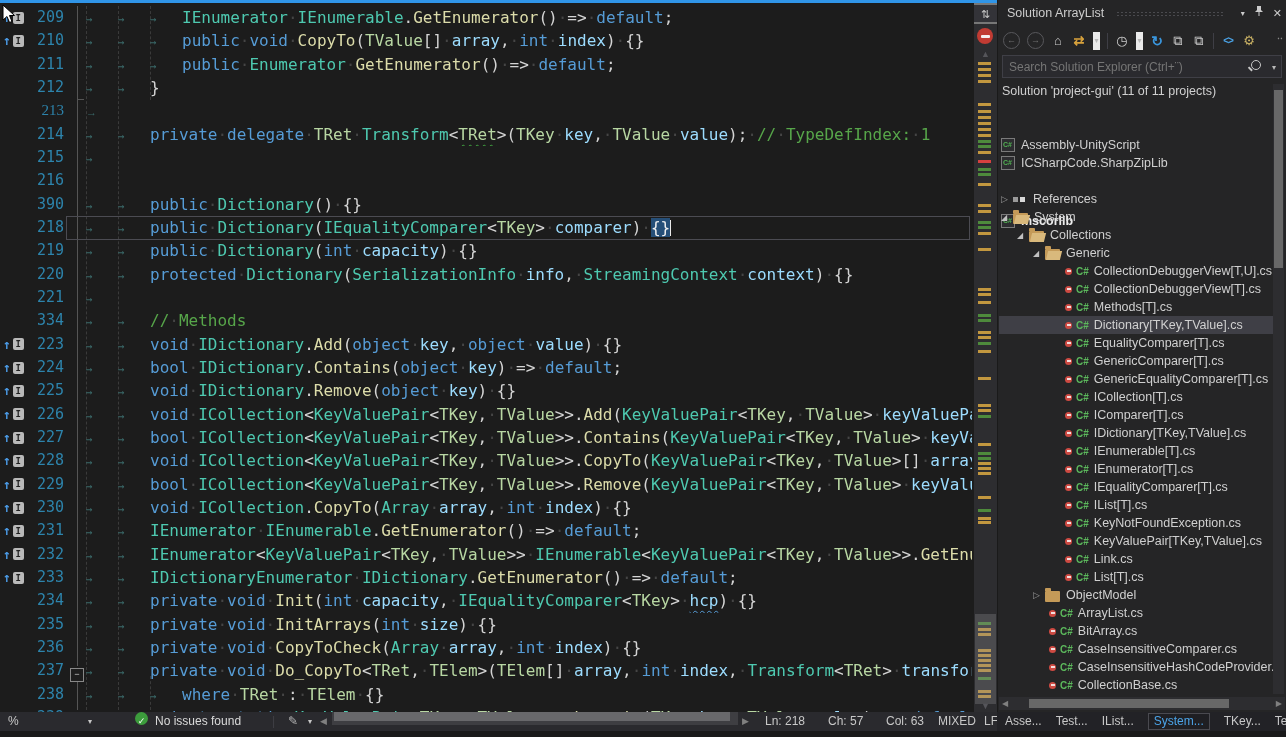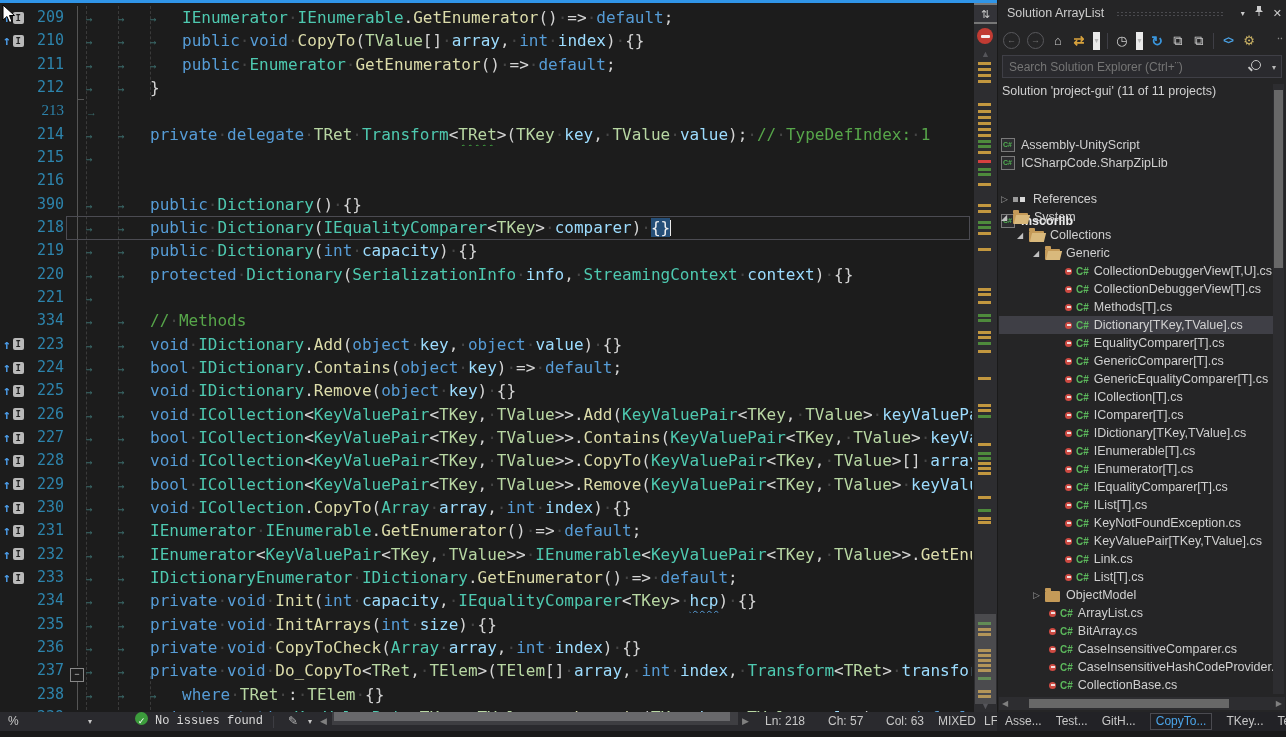--- a/index.html
+++ b/index.html
@@ -223,21 +223,21 @@
       <div class="mark o" style="top: 695px;"></div>
     </div>
   <div class="ov-thumb" id="ov-thumb" style="top: 614px; height: 90px;"></div>
   <div class="ov-down" style="top:701px;">▼</div>
 </div>
 
 <div class="ebar">
   <span style="left:8px;">%</span>
   <span style="left:88px;font-size:8px;">▾</span>
   <span class="chk">✓</span>
-  <span style="left:155px;color:#DADADA;font-family:Liberation Mono, monospace;">No issues found</span>
+  <span style="left:155px;color:#DADADA;">No issues found</span>
   <span style="left:272px;color:#3F3F46;">|</span>
   <span style="left:288px;color:#B8B8B8;">✎</span>
   <span style="left:308px;font-size:8px;">▾</span>
   <span style="left:320px;color:#808080;font-size:9px;">◀</span>
   <span class="hsb-track">
       <span class="hsb-thumb"></span>
     </span>
   <span style="left:742px;color:#808080;font-size:9px;">▶</span>
   <span style="left:765px;">Ln: 218</span>
   <span style="left:828px;">Ch: 57</span>
@@ -444,22 +444,22 @@
   <div class="p-hscroll">
     <span class="p-harrow" style="left:3px;">◀</span>
     <div class="p-hthumb"></div>
     <span class="p-harrow" style="right:3px;">▶</span>
   </div>
 </div>
 
 <div class="tabs" id="panel-tabs">
     <span class="ptab">Asse...</span>
     <span class="ptab">Test...</span>
-    <span class="ptab">GitH...</span>
-    <span class="ptab active">CopyTo...</span>
+    <span class="ptab">IList...</span>
+    <span class="ptab active">System...</span>
     <span class="ptab">TKey...</span>
     <span class="ptab">Tea...</span>
   </div>
 <div class="statusline"></div>
 
 <div class="cursor">
   <svg width="16" height="22" viewBox="0 0 16 22">
       <path d="M1 1 L1 16 L5 12.5 L7.5 18.5 L10 17.5 L7.5 11.5 L12.5 11.5 Z" fill="#FFFFFF" stroke="#000" stroke-width="1"></path>
     </svg>
 </div>

